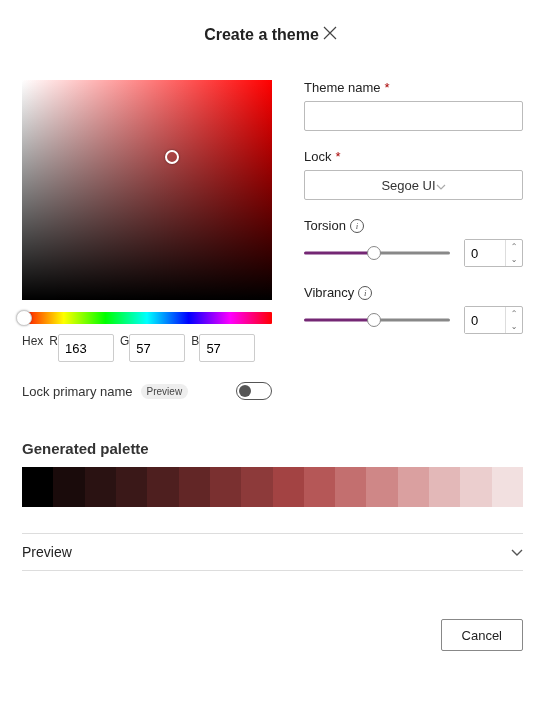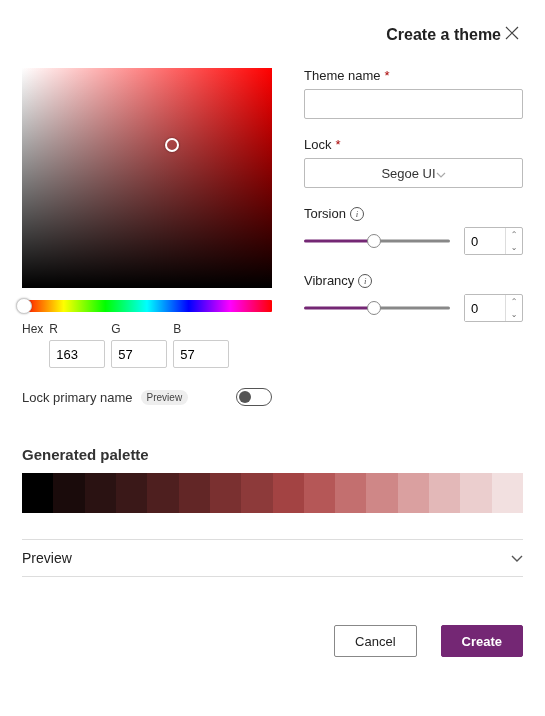--- a/index.html
+++ b/index.html
@@ -1,18 +1,18 @@
 <!DOCTYPE html>
 <html><head>
 <meta charset="utf-8">
 <style>
   * { box-sizing: border-box; font-family: 'Segoe UI', sans-serif; }
   body { margin: 0; padding: 0; width: 545px; height: 716px; background: #fff; color: #333; }
   .dialog { padding: 22px; }
-  .header { display: flex; justify-content: flex-end; align-items: center; margin-bottom: 20px; }
+  .header { display: flex; justify-content: center; align-items: center; margin-bottom: 32px; }
   .title { font-size: 16px; font-weight: 600; color: #222; }
   .close { cursor: pointer; padding: 4px; color: #555; }
   .close svg { width: 14px; height: 14px; }
 
   .main { display: flex; gap: 32px; }
   .left { width: 250px; }
   .right { flex: 1; }
 
   .sat-val {
     width: 250px; height: 220px; position: relative;
@@ -30,21 +30,21 @@
     width: 250px; height: 12px; margin-top: 12px; position: relative; border-radius: 1px;
     background: linear-gradient(to right, #ff0000, #ffff00, #00ff00, #00ffff, #0000ff, #ff00ff, #ff0000);
   }
   .hue-handle {
     position: absolute; width: 16px; height: 16px; border-radius: 50%;
     background: #fff; border: 1px solid #ccc; top: 50%; left: 2px; transform: translate(-50%, -50%);
     box-shadow: 0 0 2px rgba(0,0,0,.3);
   }
 
   .rgb-row { display: flex; gap: 6px; margin-top: 10px; }
-  .rgb-col { display: flex; flex-direction: column; }
+  .rgb-col { display: flex; flex-direction: row; }
   .rgb-col .lbl { font-size: 12px; color: #333; margin-bottom: 4px; }
   .rgb-col input { width: 56px; height: 28px; border: 1px solid #ccc; border-radius: 2px; padding: 0 6px; font-size: 13px; }
   .rgb-col.hex input { width: 62px; }
 
   .lock-row { display: flex; align-items: center; margin-top: 20px; gap: 8px; }
   .lock-label { font-size: 13px; }
   .preview-badge { background: #eee; color: #444; font-size: 10px; padding: 2px 6px; border-radius: 8px; }
   .toggle { width: 36px; height: 18px; border: 1px solid #555; border-radius: 10px; margin-left: auto; position: relative; cursor: pointer; background: #fff; }
   .toggle .knob { width: 12px; height: 12px; background: #555; border-radius: 50%; position: absolute; top: 2px; left: 2px; }
 
@@ -220,16 +220,15 @@
     <span>Preview</span>
     <span>
       <svg width="12" height="8" viewBox="0 0 12 8" fill="none" stroke="#555" stroke-width="1.4">
           <path d="M1 1 L6 6 L11 1"></path>
         </svg>
     </span>
   </div>
 
   <div class="footer">
     <button class="btn btn-secondary">Cancel</button>
-    <button class="btn btn-primary">Create</button>
   </div>
 
 </div>
 
 </body></html>

